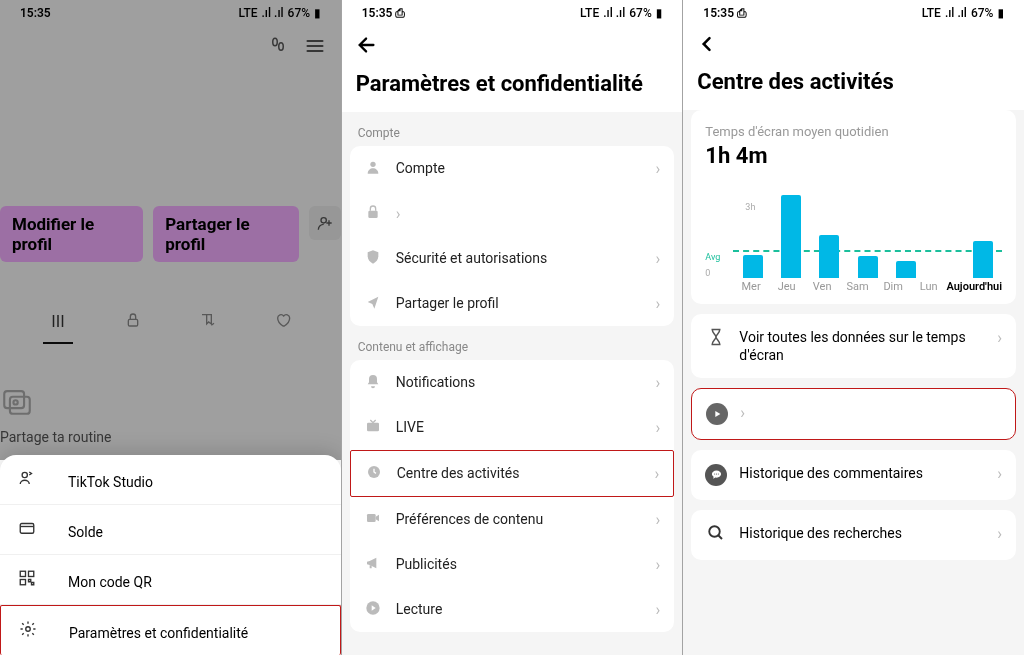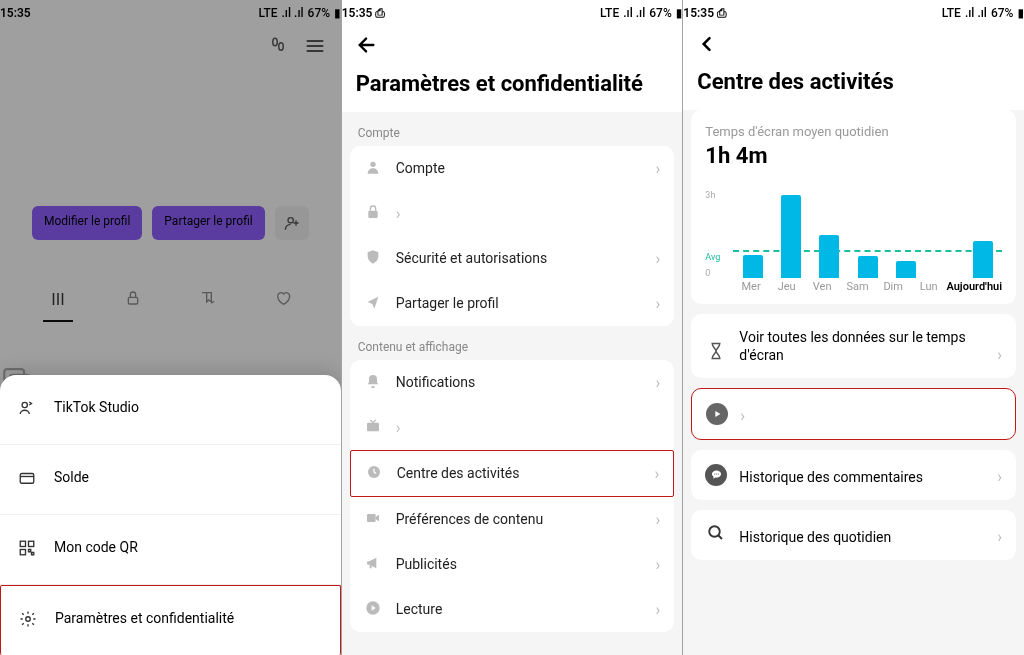--- a/index.html
+++ b/index.html
@@ -19,21 +19,21 @@
     background: #fff;
   }
   .panel + .panel { border-left: 1px solid #a3a3a3; }
 
   
   .status-bar {
     height: 26px;
     display: flex;
     align-items: center;
     justify-content: space-between;
-    padding: 0 0;
+    padding: 0 20px;
     font-size: 12px;
     font-weight: 600;
   }
   .status-right { display: flex; align-items: center; gap: 4px; font-weight:500; }
 
   
   .panel1-bg {
     background: #f5f5f5;
     filter: brightness(0.65);
     height: 460px;
@@ -44,25 +44,25 @@
     gap: 18px;
     padding: 10px 16px 6px;
   }
   .profile-area {
     padding-top: 140px;
     display: flex;
     gap: 10px;
     justify-content: center;
   }
   .pill-btn {
-    background: #8b5cf6;
+    background: #f0abfc;
     border-radius: 6px;
     padding: 8px 12px;
-    font-size: 12px;
-    font-weight: 400;
+    font-size: 17px;
+    font-weight: 700;
   }
   .square-btn {
     background: #e8e8e8;
     border-radius: 6px;
     width: 34px;
     height: 34px;
     display: flex;
     align-items: center;
     justify-content: center;
   }
@@ -83,23 +83,23 @@
     position: absolute;
     bottom: 0;
     left: 0;
     right: 0;
     background: #fff;
     border-radius: 16px 16px 0 0;
     box-shadow: 0 -4px 20px rgba(0,0,0,0.15);
   }
   .sheet-item {
     display: flex;
-    align-items: flex-start;
-    gap: 18px;
-    padding: 24px 18px;
+    align-items: flex-end;
+    gap: 32px;
+    padding: 14px 18px;
     font-size: 14px;
     border-bottom: 1px solid #f0f0f0;
   }
   .sheet-item:last-child { border-bottom:none; }
   .highlight-red { border: 1.5px solid #c01818; border-radius:2px; }
 
   
   .header {
     padding: 8px 14px 4px;
   }
@@ -148,21 +148,21 @@
   .chart-card .big { font-size:22px; font-weight:700; }
   .chart {
     margin-top:18px;
     height:110px;
     position:relative;
   }
   .y-axis {
     position:absolute; left:0; top:0; bottom:18px; width:24px;
     font-size:9px; color:#aaa;
   }
-  .y-axis .tick3 { position:absolute; top:4px; }
+  .y-axis .tick3 { position:absolute; top:16px;margin-left:40px; }
   .y-axis .avg { position:absolute; top:66px; color:#1bbf9c; }
   .y-axis .tick0 { position:absolute; bottom:0; }
   .bars {
     position:absolute; left:28px; right:0; top:0; bottom:18px;
     display:flex; justify-content:space-between; align-items:flex-end;
   }
   .bar-wrap { flex:1; display:flex; justify-content:center; }
   .bar { width:20px; background:#00b8e6; border-radius:2px 2px 0 0; }
   .avg-line {
     position:absolute; left:28px; right:0; top:64px;
@@ -174,21 +174,21 @@
     font-size:11px; color:#999;
   }
   .cats span { flex:1; text-align:center; }
   .cats span.today { color:#000; font-weight:600; }
   .action-row {
     background:#fff;
     margin:0 8px 10px;
     border-radius:10px;
     padding:14px;
     display:flex;
-    align-items:flex-end;
+    align-items:flex-start;
     gap:12px;
     font-size:14px;
   }
   .action-row .label { flex:1; line-height:1.3; }
   .circle-icon {
     width:22px; height:22px; border-radius:50%; background:#666;
     display:flex; align-items:center; justify-content:center;
   }
   .circle-icon svg { fill:#fff; }
   .plain-icon { width:22px; text-align:center; color:#555; font-size:16px; }
@@ -368,20 +368,21 @@
             <path d="M12 3a6 6 0 0 0-6 6v5l-2 3h16l-2-3V9a6 6 0 0 0-6-6zM9 20a3 3 0 0 0 6 0z"></path>
           </svg></span>
       <span class="label">Notifications</span>
       <span class="chevron">›</span>
     </div>
     <div class="list-row">
       <span class="row-icon"><svg width="16" height="16" viewBox="0 0 24 24" fill="#bbb">
             <rect x="3" y="7" width="18" height="13" rx="2"></rect>
             <path d="M8 3l4 4 4-4" fill="none" stroke="#bbb" stroke-width="2"></path>
           </svg></span>
+      <span class="label">LIVE</span>
       <span class="chevron">›</span>
     </div>
     <div class="list-row highlight-red">
       <span class="row-icon"><svg width="16" height="16" viewBox="0 0 24 24" fill="#bbb">
             <circle cx="12" cy="12" r="9"></circle>
             <path d="M12 7v5l3 2" stroke="#fff" stroke-width="2" fill="none"></path>
           </svg></span>
       <span class="label">Centre des activités</span>
       <span class="chevron">›</span>
     </div>
@@ -508,16 +509,16 @@
     <span class="chevron">›</span>
   </div>
 
   <div class="action-row">
     <span class="plain-icon">
       <svg width="18" height="18" viewBox="0 0 24 24" fill="none" stroke="#333" stroke-width="2.5">
           <circle cx="10" cy="10" r="7"></circle>
           <path d="M20 20l-5-5"></path>
         </svg>
     </span>
-    <span class="label">Historique des quotidien</span>
+    <span class="label">Historique des recherches</span>
     <span class="chevron">›</span>
   </div>
 </div>
 
 </body></html>

